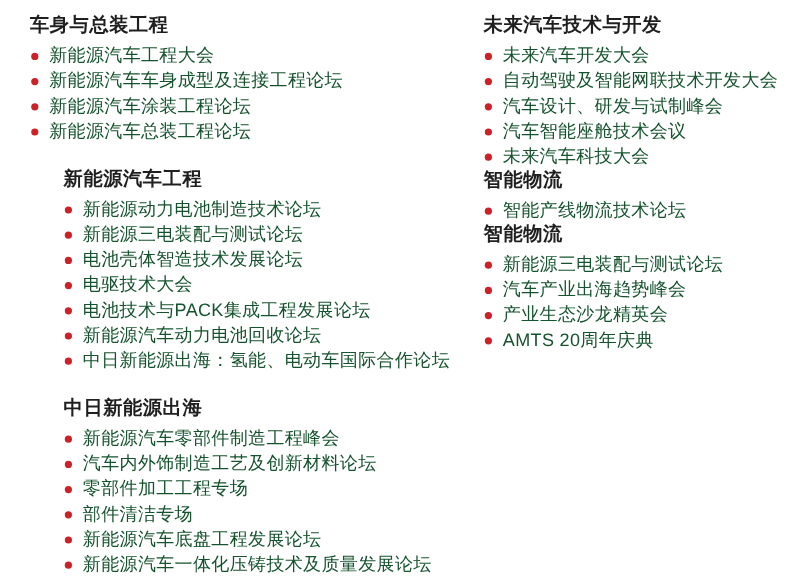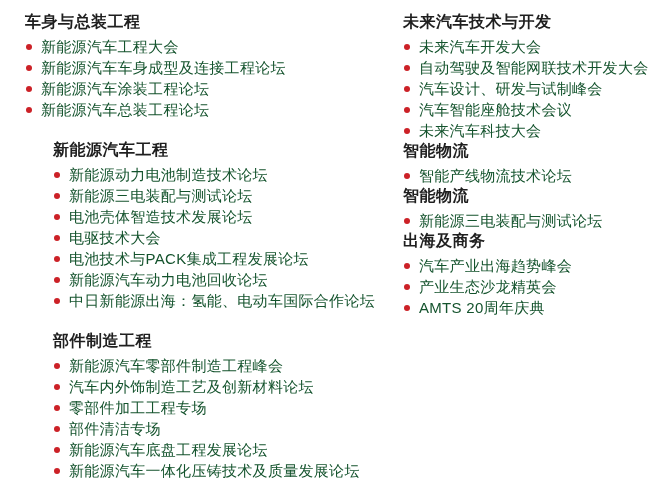--- a/index.html
+++ b/index.html
@@ -105,21 +105,21 @@
             <span class="bullet" style="background: rgb(204, 33, 39);"></span>
             <span class="item-text">新能源汽车动力电池回收论坛</span>
           </li>
           <li class="item">
             <span class="bullet" style="background: rgb(204, 33, 39);"></span>
             <span class="item-text">中日新能源出海：氢能、电动车国际合作论坛</span>
           </li>
         </ul>
       </section>
       <section class="section">
-        <h2 class="section-title">部件制造工程</h2>
+        <h2 class="section-title">中日新能源出海</h2>
         <ul class="item-list">
           <li class="item">
             <span class="bullet" style="background: rgb(204, 33, 39);"></span>
             <span class="item-text">新能源汽车零部件制造工程峰会</span>
           </li>
           <li class="item">
             <span class="bullet" style="background: rgb(204, 33, 39);"></span>
             <span class="item-text">汽车内外饰制造工艺及创新材料论坛</span>
           </li>
           <li class="item">
@@ -179,21 +179,20 @@
       <section class="section">
         <h2 class="section-title">智能物流</h2>
         <ul class="item-list">
           <li class="item">
             <span class="bullet" style="background: rgb(204, 33, 39);"></span>
             <span class="item-text">新能源三电装配与测试论坛</span>
           </li>
         </ul>
       </section>
       <section class="section">
-        <h2 class="section-title">出海及商务</h2>
         <ul class="item-list">
           <li class="item">
             <span class="bullet" style="background: rgb(204, 33, 39);"></span>
             <span class="item-text">汽车产业出海趋势峰会</span>
           </li>
           <li class="item">
             <span class="bullet" style="background: rgb(204, 33, 39);"></span>
             <span class="item-text">产业生态沙龙精英会</span>
           </li>
           <li class="item">

